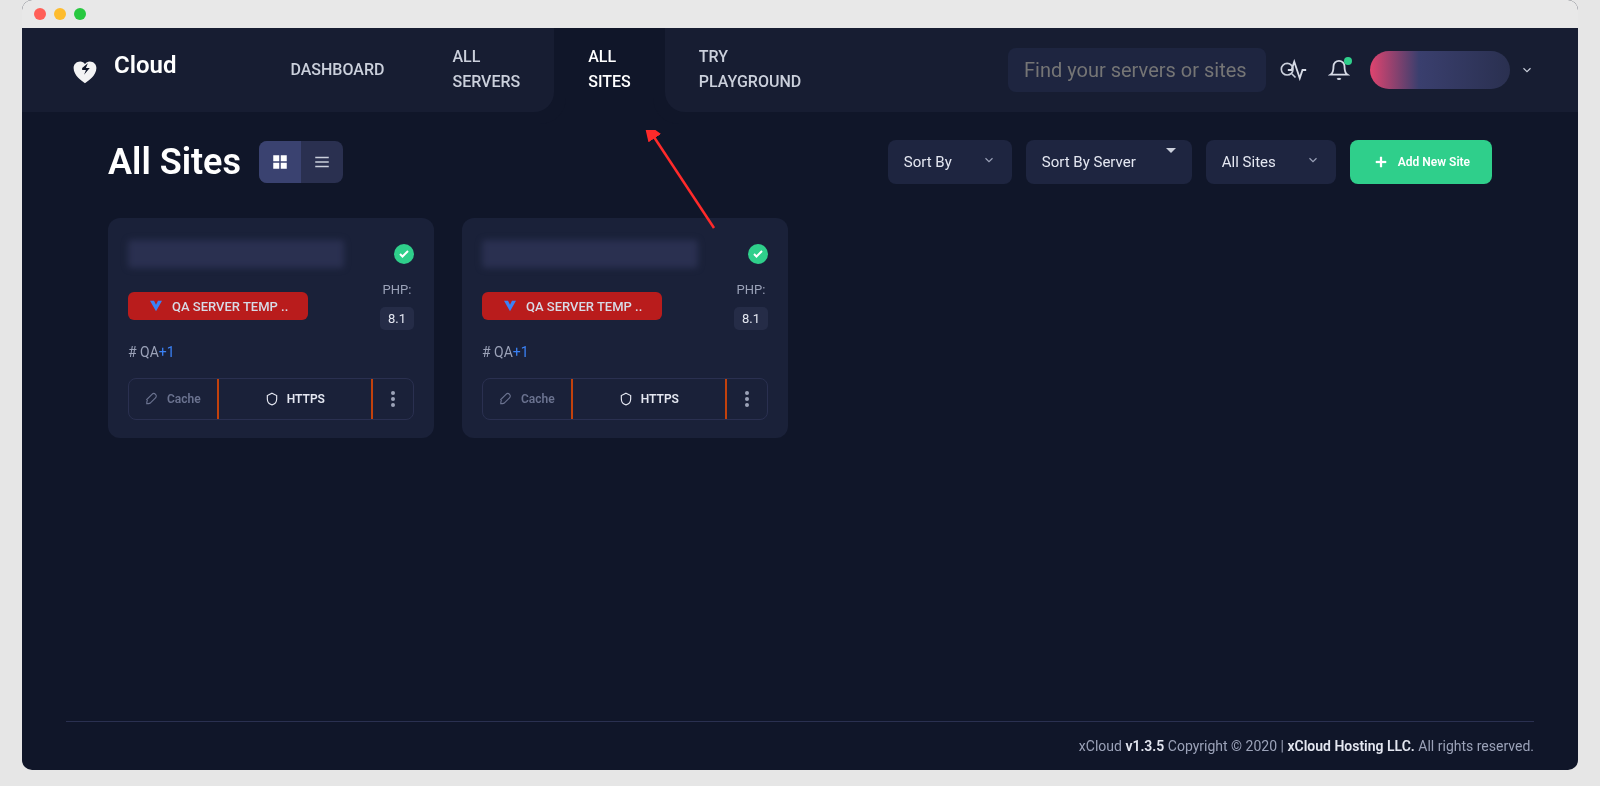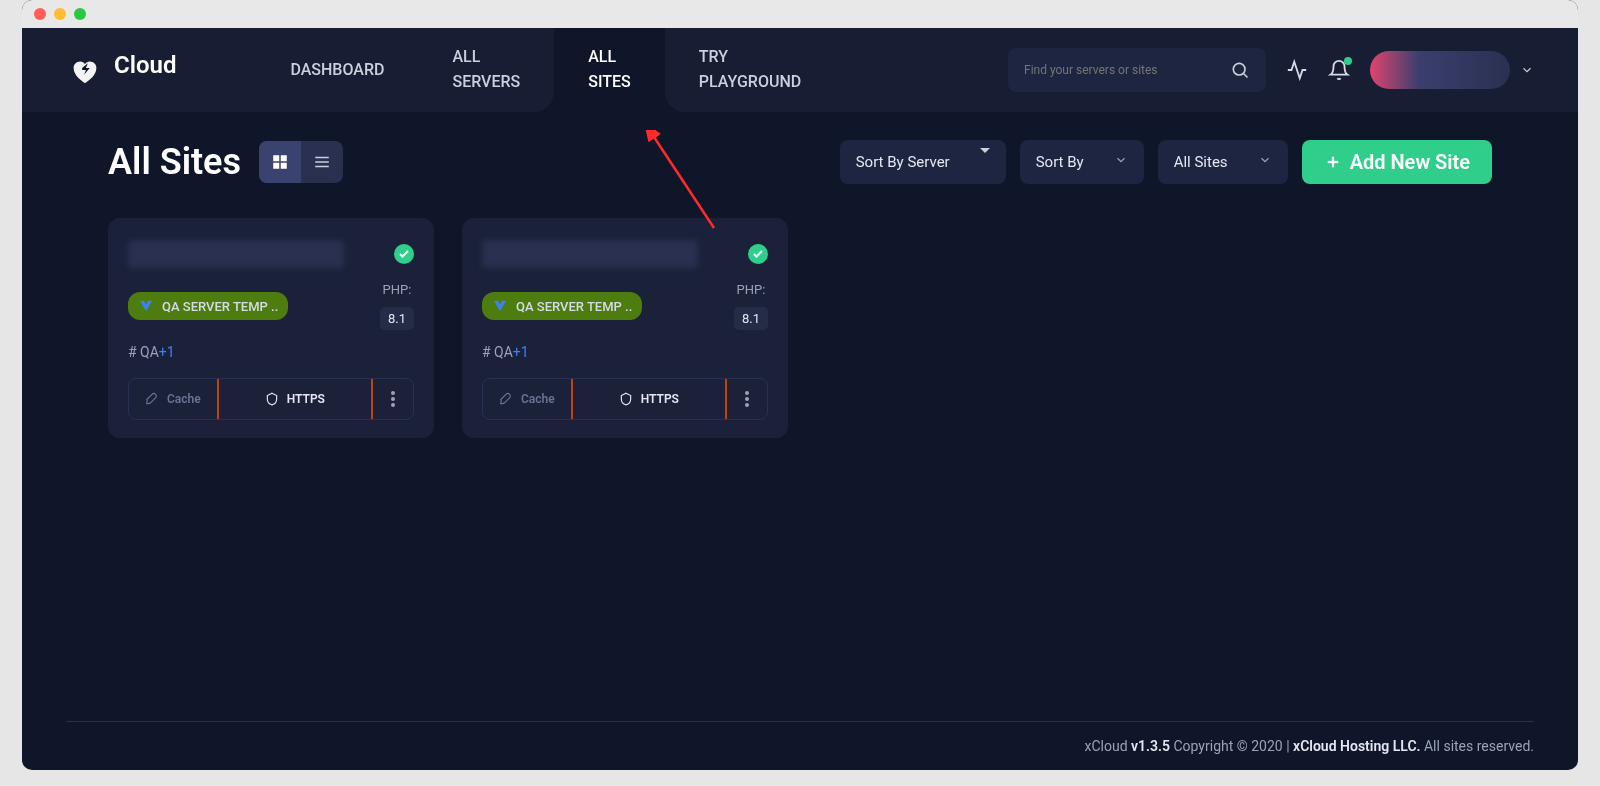--- a/index.html
+++ b/index.html
@@ -12,42 +12,42 @@
 .logo { display:flex; gap:10px; color:#fff; font-weight:600; font-size:24px; margin-right:80px;}
 .logo svg { width:38px; height:38px; }
 .nav { display:flex; align-items:stretch; height:100%; }
 .nav-item { color:#cbd0dc; font-size:16px; font-weight:500; padding:0 34px; display:flex; flex-direction:column; justify-content:center; line-height:1.55; cursor:pointer; white-space:pre-line; position:relative;}
 .nav-item.active { background:#101629; color:#fff; border-radius:0 0 0 0;}
 .nav-item.active::before,.nav-item.active::after{content:"";position:absolute;bottom:0;width:20px;height:20px;background:#171d32;}
 .nav-item.active::before{left:-20px;border-bottom-right-radius:20px;box-shadow:6px 6px 0 6px #101629;}
 .nav-item.active::after{right:-20px;border-bottom-left-radius:20px;box-shadow:-6px 6px 0 6px #101629;}
 .header-right { margin-left:auto; display:flex; align-items:center; gap:20px; }
 .search { background:#1e2540; border-radius:8px; height:44px; width:258px; display:flex; align-items:center; padding:0 16px; }
-.search input { background:transparent; border:none; outline:none; color:#8790a8; font-size:12px; flex:1;}
+.search input { background:transparent; border:none; outline:none; color:#8790a8; font-size:20px; flex:1;}
 .icon-btn { color:#d7dbe6; cursor:pointer; position:relative; display:flex; align-items:center;}
 .notif-dot{position:absolute;top:-2px;right:-2px;width:8px;height:8px;background:#2fcf8b;border-radius:50%;}
 .avatar { width:140px; height:38px; border-radius:20px; background:linear-gradient(90deg,#e0446f,#3a3f6e 35%,#2a3050);}
 .avatar-wrap{display:flex;align-items:center;gap:10px;color:#cbd0dc;cursor:pointer;}
 .content { flex:1; padding:28px 86px 0 86px; position:relative;}
 .page-head { display:flex; align-items:center; gap:18px; }
 .page-title { color:#fff; font-size:36px; font-weight:600; }
 .view-toggle { display:flex; background:#2a3050; border-radius:8px; overflow:hidden;}
 .view-btn { width:42px; height:42px; display:flex; align-items:center; justify-content:center; color:#cbd0dc; cursor:pointer;}
 .view-btn.active{background:#3a4270;color:#fff;}
 .controls { margin-left:auto; display:flex; gap:14px; align-items:center;}
 .select { background:#1e2540; border-radius:8px; height:44px; padding:0 16px; display:flex; align-items:center; gap:30px; color:#e4e7f1; font-size:15px; cursor:pointer;}
 .select .chev{color:#9ba2b8;}
-.btn-add { background:#2fcf8b; color:#fff; height:44px; border-radius:8px; padding:0 22px; display:flex; align-items:center; gap:8px; font-weight:600; font-size:20px; cursor:pointer;}
+.btn-add { background:#2fcf8b; color:#fff; height:44px; border-radius:8px; padding:0 22px; display:flex; align-items:center; gap:8px; font-weight:600; font-size:12px; cursor:pointer;}
 .cards { display:flex; gap:28px; margin-top:34px;}
 .card { width:326px; background:#1a2139; border-radius:12px; padding:22px 20px 18px 20px; display:flex; flex-direction:column; gap:14px;}
 .card-top{display:flex;align-items:center;justify-content:space-between;}
 .site-name{width:216px;height:28px;background:#2a3050;border-radius:4px;filter:blur(3px);}
 .check{width:20px;height:20px;background:#2fcf8b;border-radius:50%;display:flex;align-items:center;justify-content:center;color:#fff;}
 .row2{display:flex;align-items:center;gap:10px;}
-.server-chip{background:#4d7c0f;border-radius:12px;padding:6px 10px;display:flex;align-items:center;gap:8px;color:#d7dbe6;font-size:13px;font-weight:500;}
+.server-chip{background:#b91c1c;border-radius:6px;padding:6px 20px;display:flex;align-items:center;gap:8px;color:#d7dbe6;font-size:13px;font-weight:500;}
 .server-chip svg{width:16px;height:16px;}
 .php{margin-left:auto;display:flex;align-items:center;gap:10px;color:#9ba2b8;font-size:13px;flex-direction:column;}
 .php-val{background:#252c47;padding:4px 8px;border-radius:5px;color:#e4e7f1;}
 .tags{display:flex;align-items:center;color:#9ba2b8;font-size:14px;}
 .tag-more{color:#3b82f6;}
 .card-foot{display:flex;gap:0;border:1px solid #2a3050;border-radius:8px;overflow:hidden;margin-top:4px;}
 .fbtn{flex:0 0 auto;display:flex;align-items:center;justify-content:center;gap:8px;color:#9ba2b8;font-size:12px;font-weight:600;padding:12px 16px;cursor:pointer;border-right:2px solid #c2410c;}
 .fbtn.https{color:#e4e7f1;}
 .fbtn.cache{color:#6b7390;}
 .fbtn.more{border-right:none;padding:12px 18px;color:#9ba2b8;}
@@ -138,28 +138,28 @@
         <div class="view-btn">
           <svg width="18" height="18" viewBox="0 0 24 24" fill="none" stroke="#cbd0dc" stroke-width="2">
               <line x1="3" y1="6" x2="21" y2="6"></line>
               <line x1="3" y1="12" x2="21" y2="12"></line>
               <line x1="3" y1="18" x2="21" y2="18"></line>
             </svg>
         </div>
       </div>
       <div class="controls">
         <div class="select">
-          <span>Sort By Server</span>
-          <span class="chev"><span class="caret-down"></span></span>
-        </div>
-        <div class="select">
           <span>Sort By</span>
           <span class="chev"><svg width="14" height="14" viewBox="0 0 24 24" fill="none" stroke="#9ba2b8" stroke-width="2">
                 <polyline points="6 9 12 15 18 9"></polyline>
               </svg></span>
+        </div>
+        <div class="select">
+          <span>Sort By Server</span>
+          <span class="chev"><span class="caret-down"></span></span>
         </div>
         <div class="select">
           <span>All Sites</span>
           <span class="chev"><svg width="14" height="14" viewBox="0 0 24 24" fill="none" stroke="#9ba2b8" stroke-width="2">
                 <polyline points="6 9 12 15 18 9"></polyline>
               </svg></span>
         </div>
         <div class="btn-add">
           <svg width="18" height="18" viewBox="0 0 24 24" fill="none" stroke="#fff" stroke-width="3">
               <line x1="12" y1="5" x2="12" y2="19"></line>
@@ -264,15 +264,15 @@
                 <circle cx="2" cy="8" r="2"></circle>
                 <circle cx="2" cy="14" r="2"></circle>
               </svg>
           </div>
         </div>
       </div>
     </div>
   </div>
 
   <div class="footer">
-    <span>xCloud </span><b>v1.3.5</b><span>  Copyright © 2020 | </span><b>xCloud Hosting LLC.</b><span> All sites reserved.</span>
+    <span>xCloud </span><b>v1.3.5</b><span>  Copyright © 2020 | </span><b>xCloud Hosting LLC.</b><span> All rights reserved.</span>
   </div>
 </div>
 
 </body></html>

